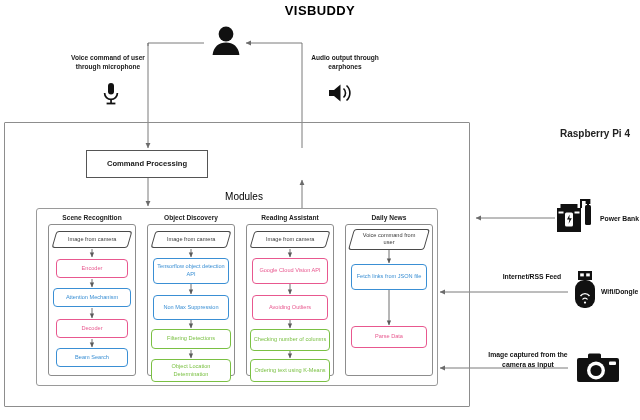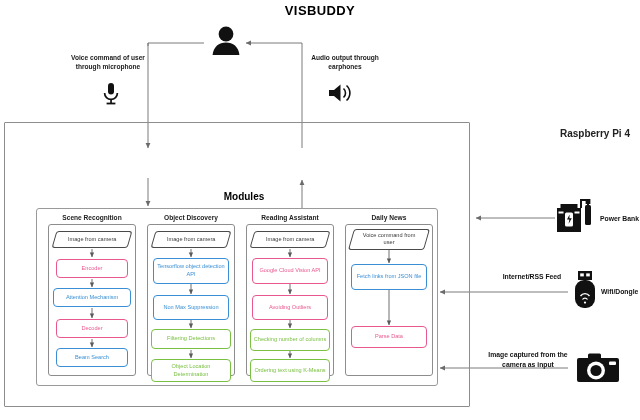--- a/index.html
+++ b/index.html
@@ -62,21 +62,21 @@
     padding: 2px;
   }
   .cmd-proc { left: 86px; top: 150px; width: 122px; height: 28px; }
   .tts-box  { left: 255px; top: 150px; width: 94px; height: 28px; }
 
   
   .modules-label {
     left: 184px; top: 191px; width: 120px;
     text-align: center;
     font-size: 10px;
-    font-weight: bold;
+    font-weight: normal;
     color: #000;
   }
   .modules-box {
     left: 36px; top: 208px; width: 402px; height: 178px;
     border: 1px solid #9a9a9a;
     border-radius: 3px;
     background: transparent;
   }
 
   .col-title {
@@ -220,20 +220,21 @@
 
   <div class="abs side-label" style="left:300px;top:54px;width:90px;">Audio output through earphones</div>
   <div class="abs ico" style="left:327px;top:82px;width:28px;height:22px;">
     <svg viewBox="0 0 28 22" width="28" height="22">
       <path d="M2,8 L7,8 L13.5,2.5 L13.5,19.5 L7,14 L2,14 Z" fill="#111"></path>
       <path d="M16.5,6.5 a6,6 0 0 1 0,9" stroke="#111" stroke-width="1.6" fill="none"></path>
       <path d="M19.5,3.5 a10,10 0 0 1 0,15" stroke="#111" stroke-width="1.6" fill="none"></path>
     </svg>
   </div>
 
+  <div class="abs plainbox cmd-proc">Command Processing</div>
 
   <div class="abs modules-label">Modules</div>
   <div class="abs modules-box"></div>
 
   <div class="abs col-title" style="left:46px;top:214px;width:92px;">Scene Recognition</div>
   <div class="abs col-box" style="left:48px;top:224px;width:88px;height:152px;"></div>
   <div class="abs para" style="left:54px;top:231px;width:76px;height:17px;">
     <span>Image from camera</span>
   </div>
   <div class="abs node pink" style="left:56px;top:259px;width:72px;height:19px;">Encoder</div>

